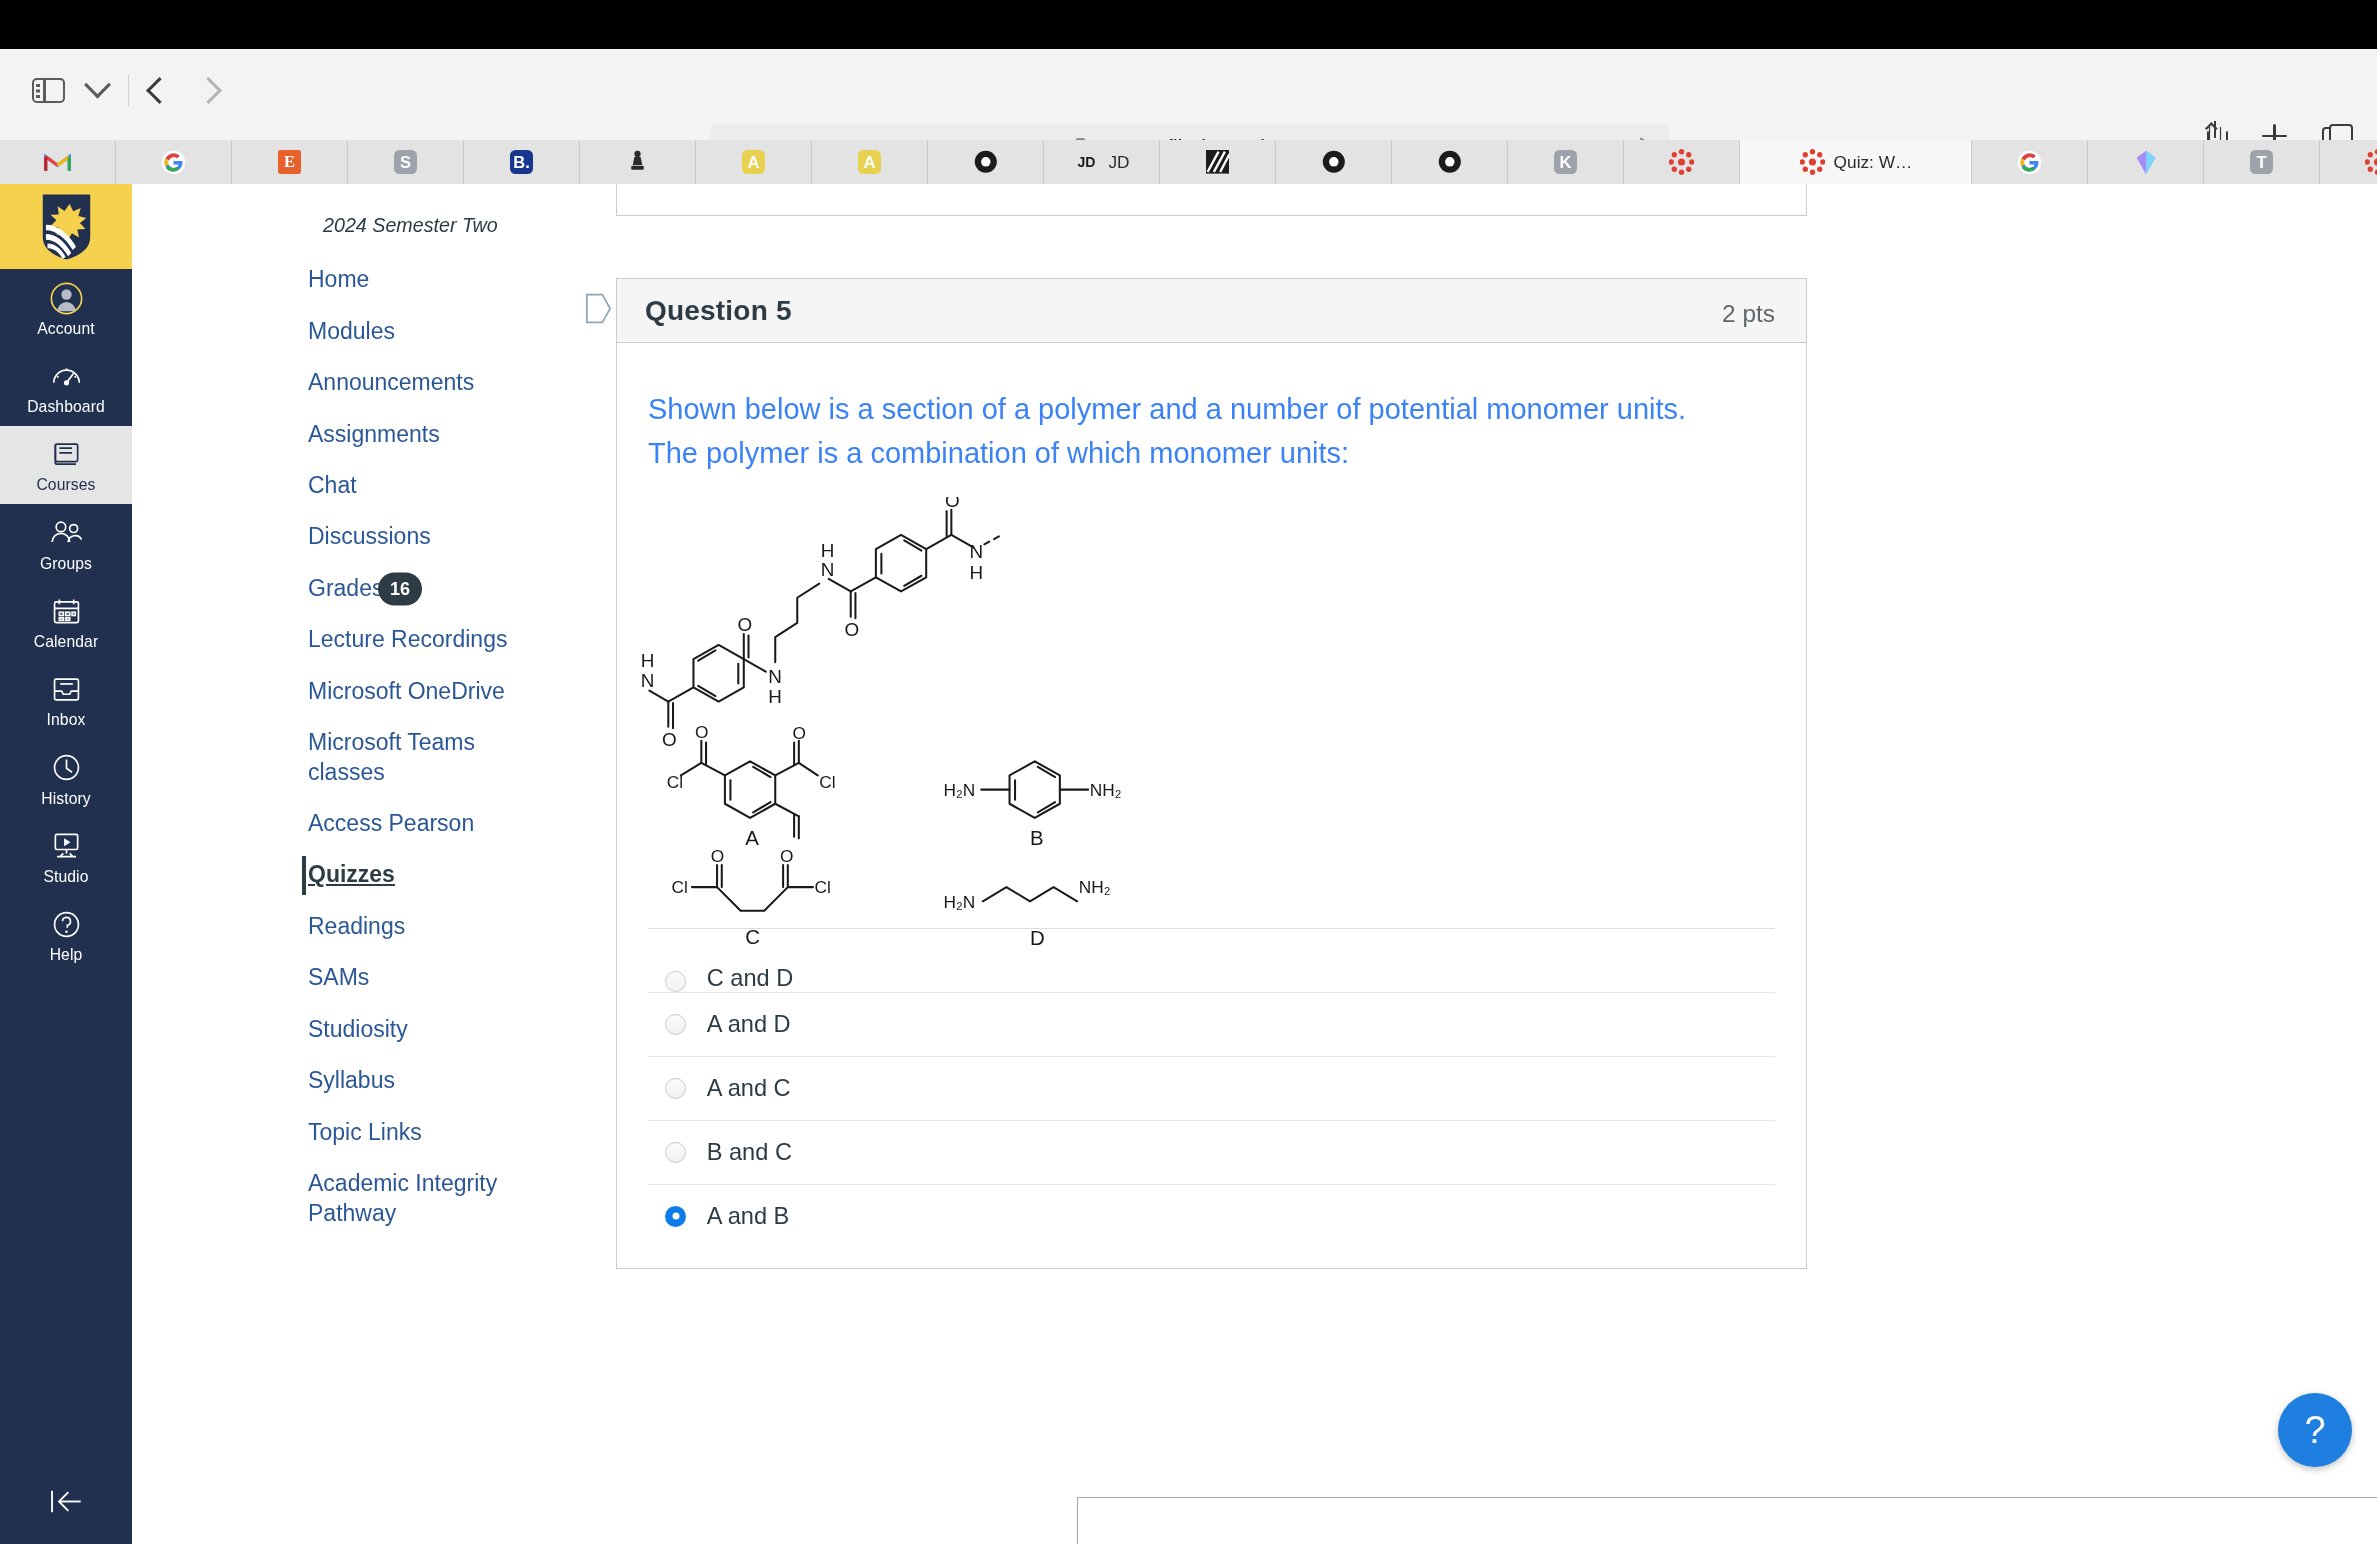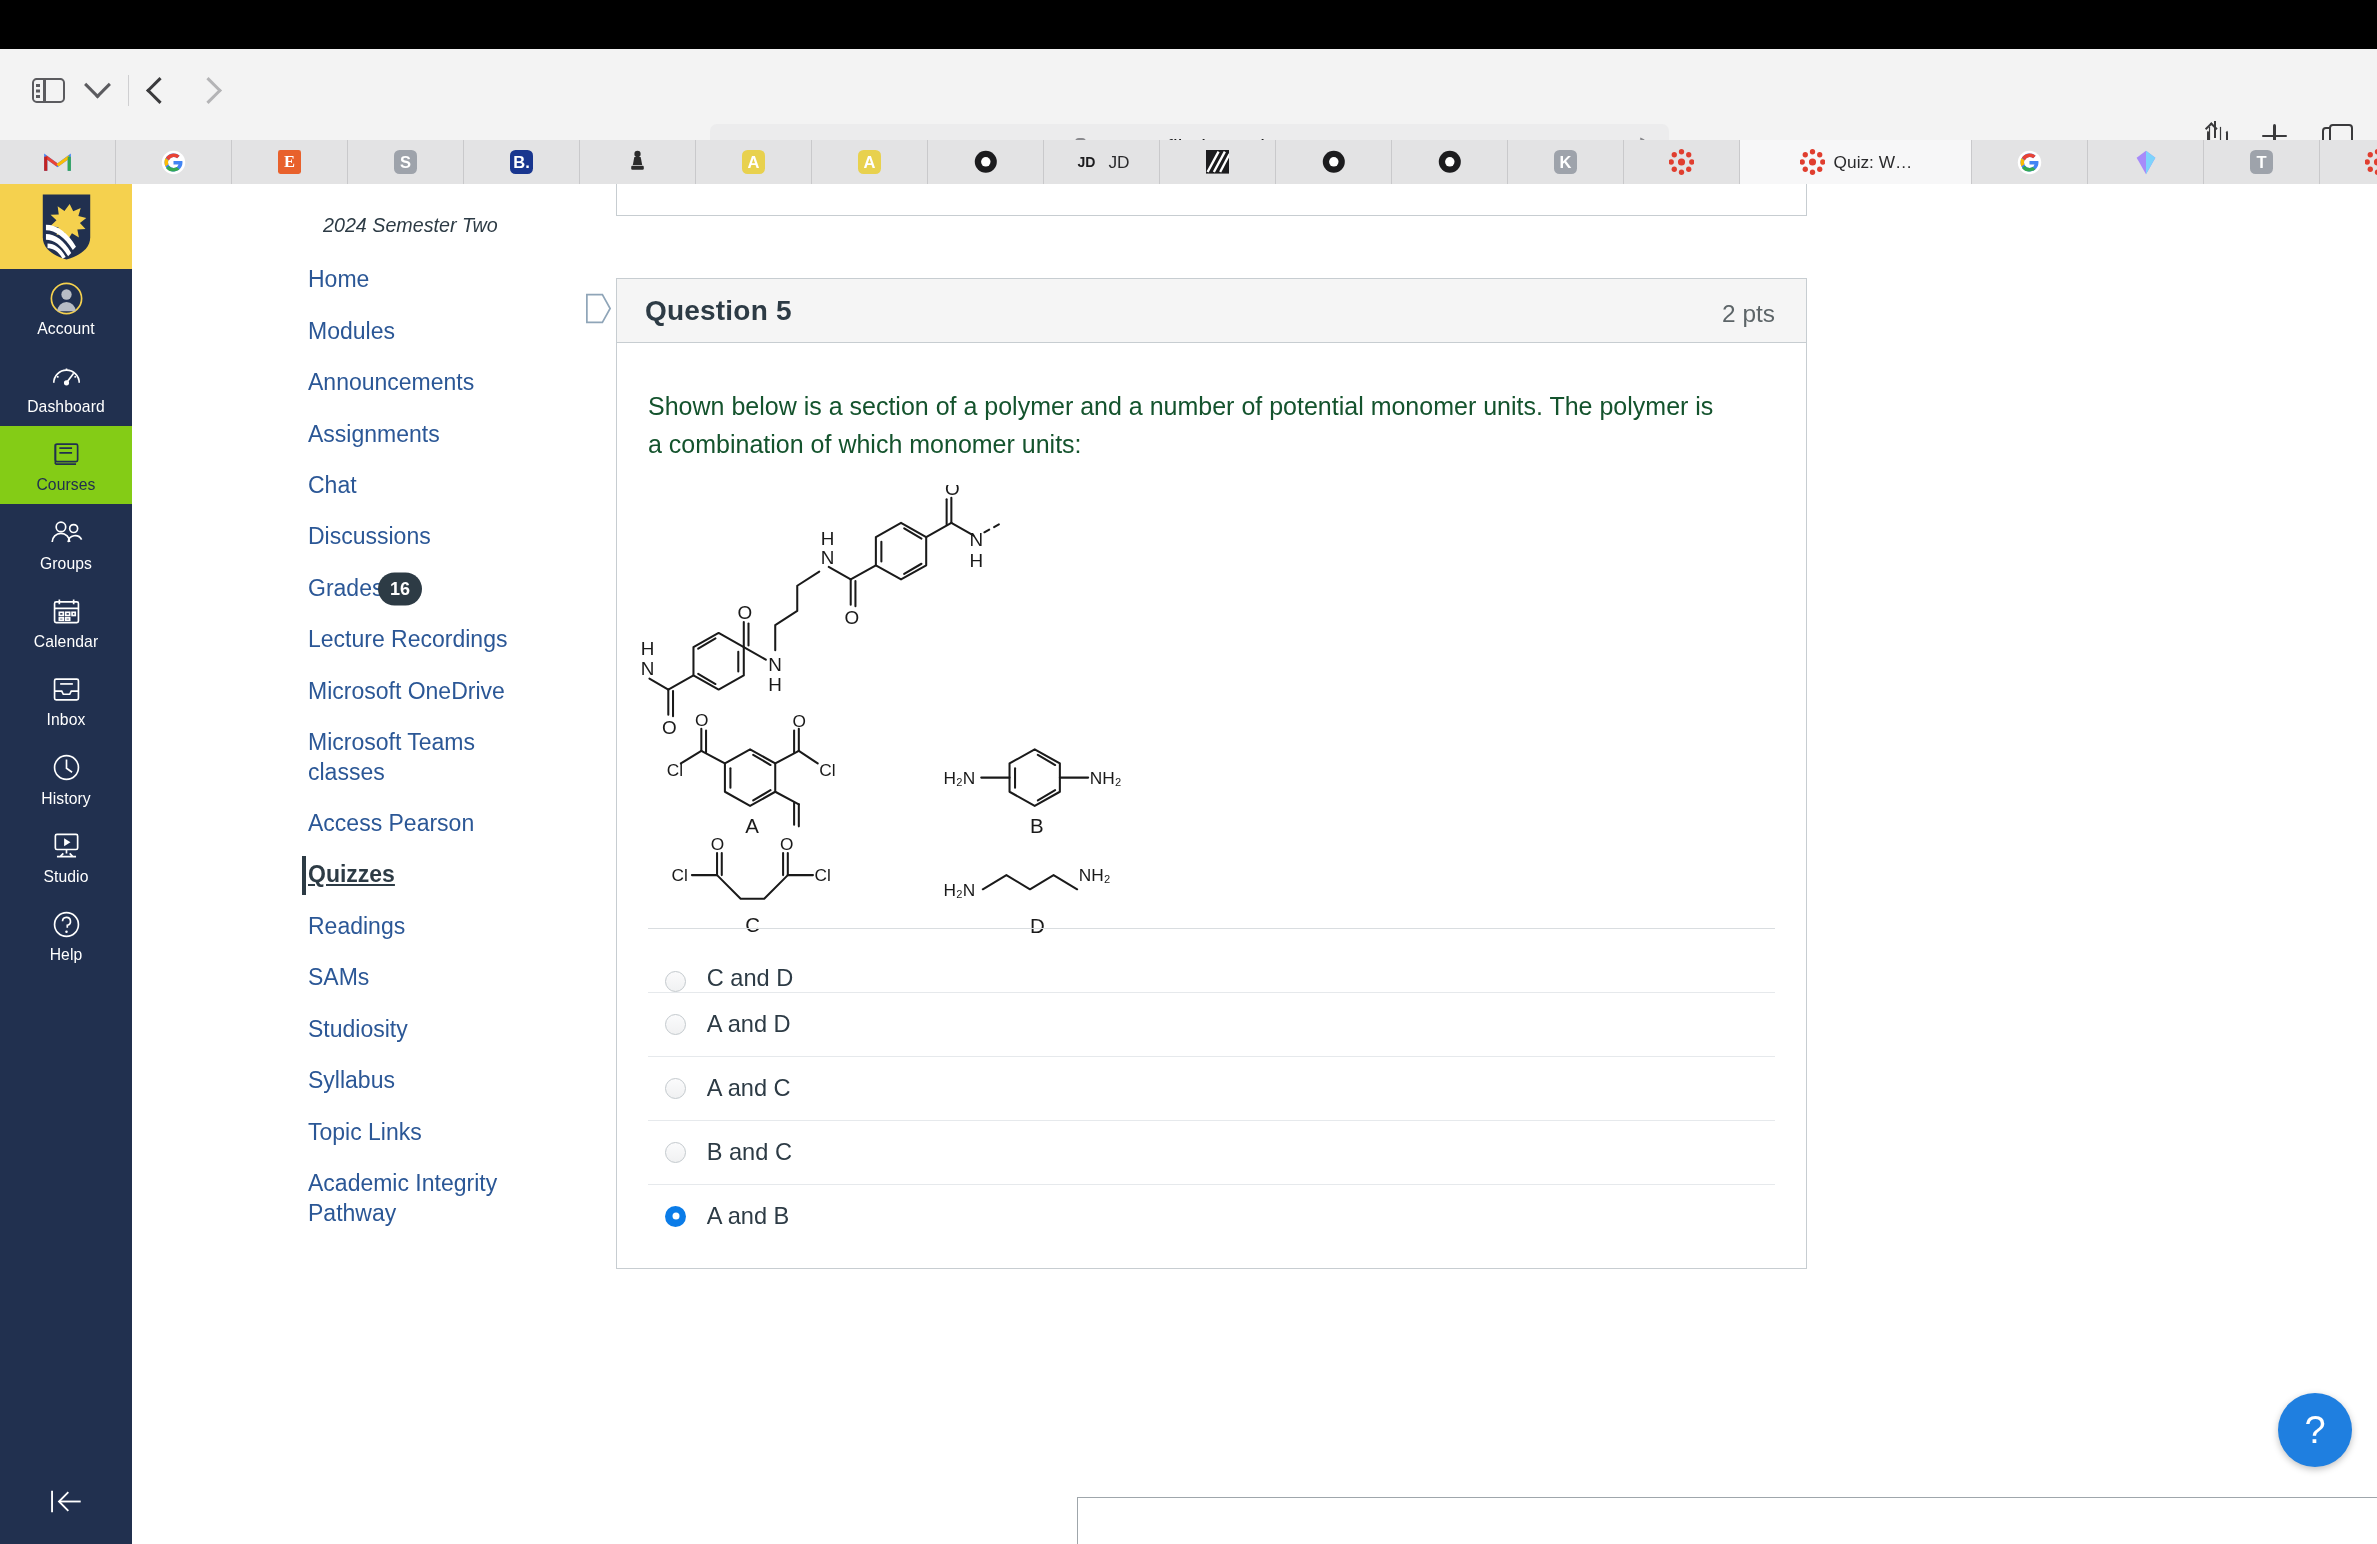--- a/index.html
+++ b/index.html
@@ -112,21 +112,21 @@
   }
 
   
   .gnav { width: 132px; background: #21304f; color: #fff; display: flex; flex-direction: column; position: relative; flex: 0 0 132px; }
   .gnav-logo { height: 85px; background: #f5d14e; display:flex; align-items:center; justify-content:center; }
   .gnav-item {
     display: flex; flex-direction: column; align-items: center; justify-content: center;
     padding: 11px 0 9.4px; gap: 3.9px; cursor: default;
   }
   .gnav-item .lbl { font-size: 15.7px; letter-spacing: 0.1px; }
-  .gnav-item.highlight { background: #84cc16; color: #21304f; }
+  .gnav-item.highlight { background: #e5e5e5; color: #21304f; }
   .gnav-item.highlight svg { stroke: #21304f; }
   .gnav-ic { width: 36px; height: 36px; display:flex; align-items:center; justify-content:center; }
   .gnav-ic svg { stroke: #fff; fill: none; stroke-width: 2.1; width: 35px; height: 35px; }
   .gnav-collapse { margin-top: auto; padding: 20.4px 0 27px; display:flex; align-items:center; justify-content:center; }
 
   
   .cnav { width: 436px; flex: 0 0 436px; background: #fff; padding: 17.3px 0 0 0; position: relative; border-right: 0.8px solid transparent; }
   .cnav-term { font-style: italic; font-size: 19.7px; color: #2d3b45; padding: 12.6px 0 17.3px 184px; margin-left: 7px; }
   .cnav-item {
     display: block; font-size: 23px; color: #2b5796; padding: 11px 19px 11px 176px;
@@ -159,21 +159,21 @@
     display: flex; align-items: center; justify-content: space-between; padding: 0 31px 0 28px;
   }
   .qtitle { font-size: 28px; color: #2d3b45; font-weight: 700; letter-spacing: 0.2px; }
   .qpts { font-size: 24.4px; color: #5d6568; margin-top: 6px; }
 
   .flag-icon {
     position: absolute; left: -32px; top: 14px; width: 27px; height: 31px;
   }
 
   .qbody { padding: 44px 47px 0 31px; }
-  .qtext { font-size: 25px; line-height: 1.52; color: #14532d; max-width: 1085px; }
+  .qtext { font-size: 29px; line-height: 1.52; color: #3b82f6; max-width: 1085px; }
 
   .struct { margin: 22px 0 0 -7.9px; }
 
   
   .answers { position: absolute; left: 31px; right: 31px; bottom: 20.4px; }
   .ans {
     display: flex; align-items: center; gap: 20.4px; height: 64px;
     border-top: 1.2px solid #e6e9ec; padding-left: 17.3px; font-size: 23.6px; color: #2d3b45;
   }
   .ans:first-child { border-top: 1.2px solid #d9dde0; align-items: flex-end; }

